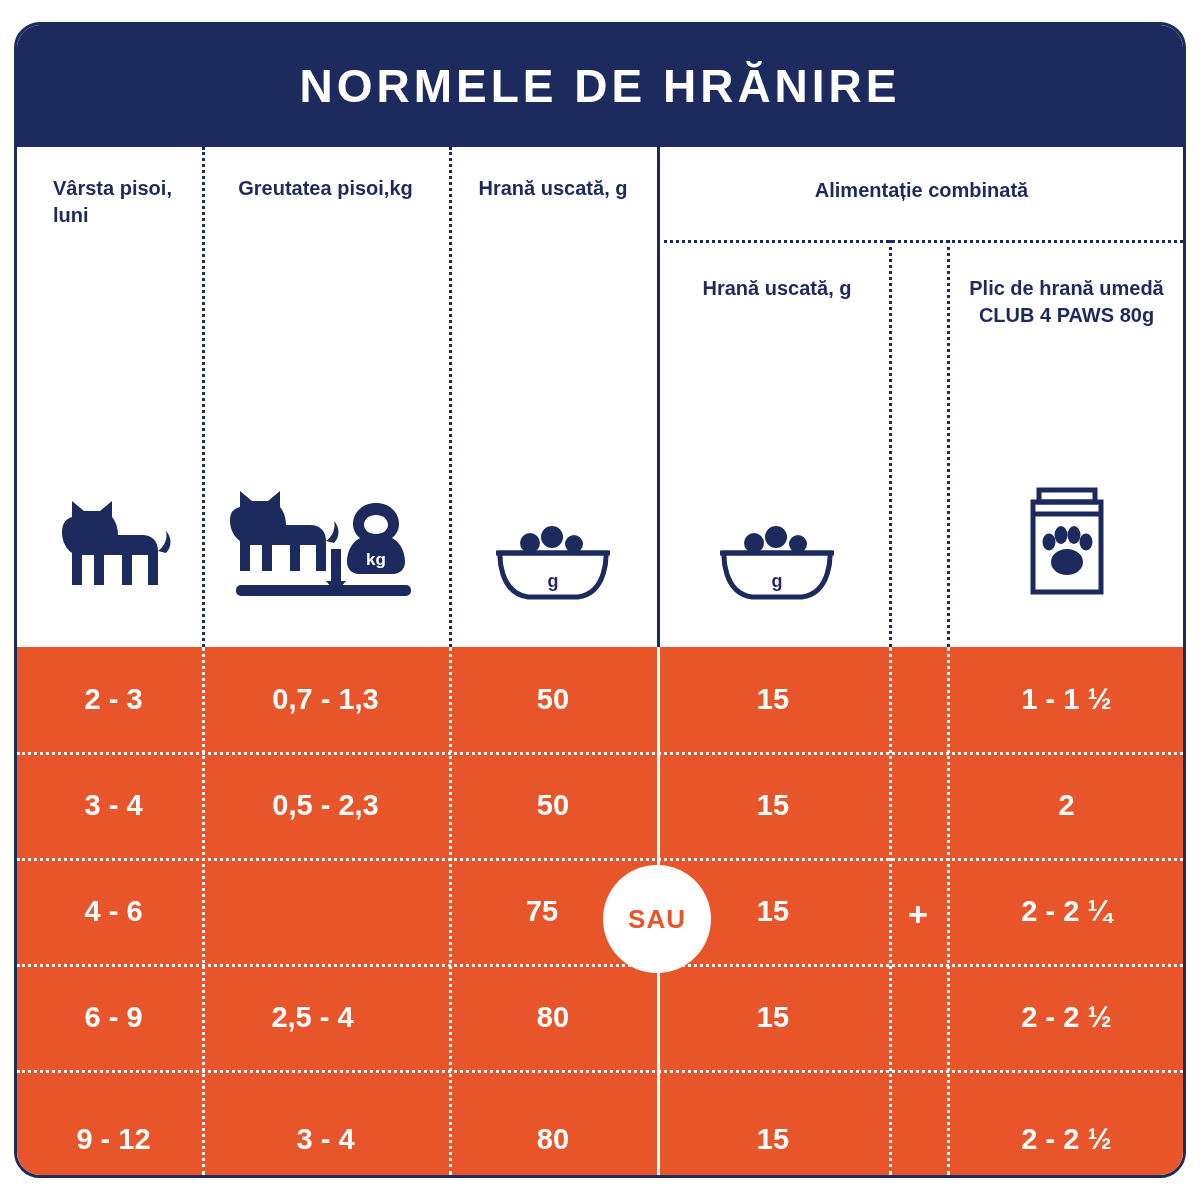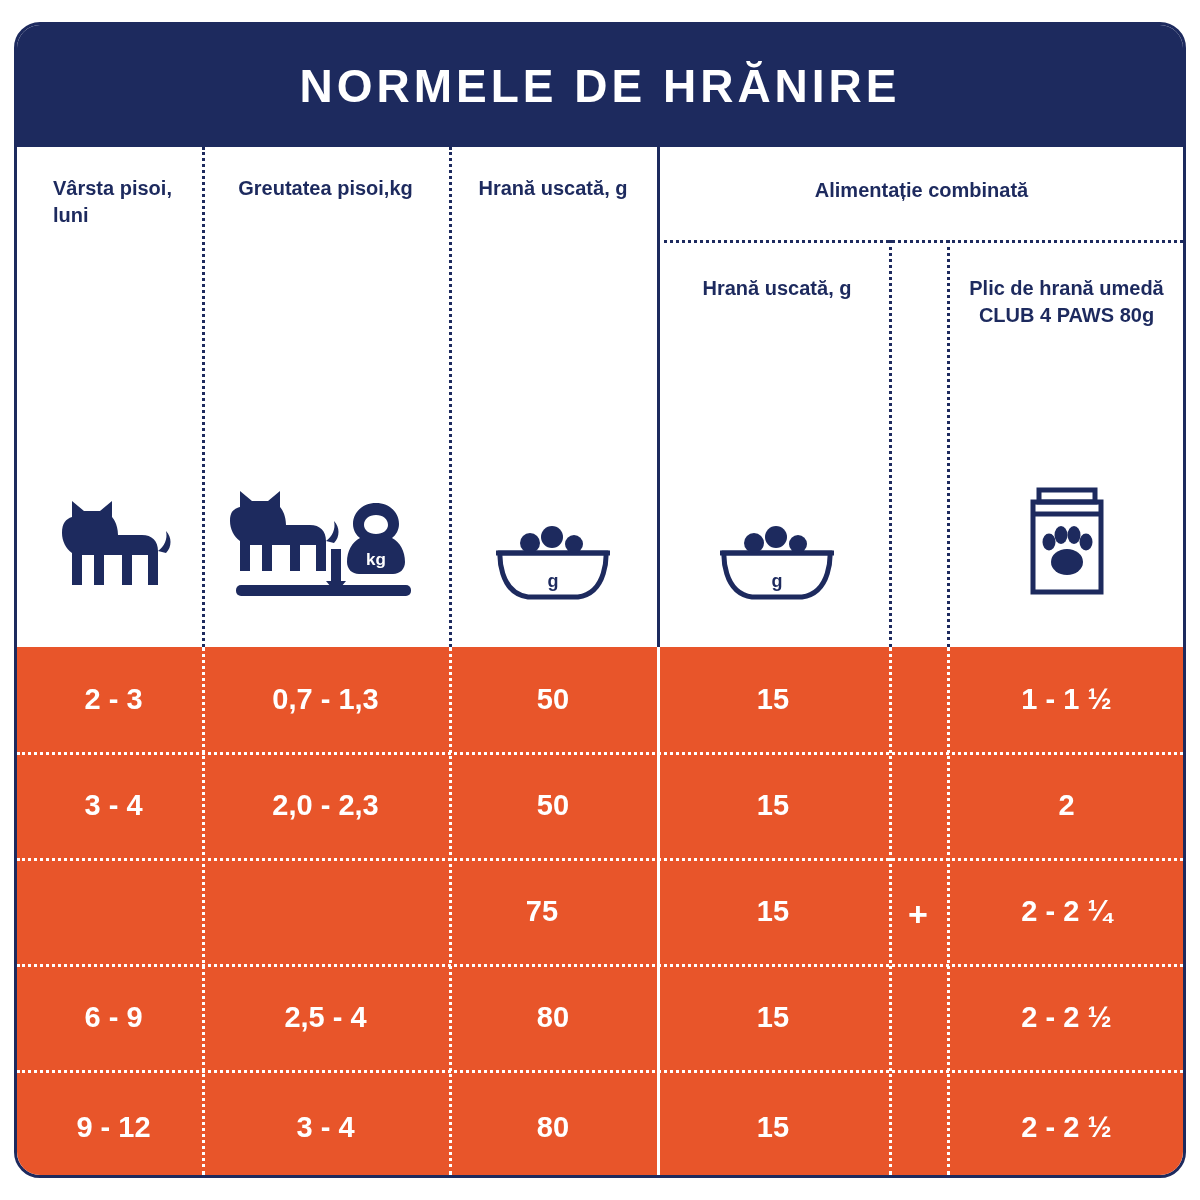--- a/index.html
+++ b/index.html
@@ -271,45 +271,47 @@
       <div class="drow" style="top:0;padding-left:30px;">
         <div class="dcell" style="left:8px;  width:177px;">2 - 3</div>
         <div class="dcell" style="left:185px;width:247px;">0,7 - 1,3</div>
         <div class="dcell" style="left:432px;width:208px;">50</div>
         <div class="dcell" style="left:640px;width:232px;">15</div>
         <div class="dcell" style="left:930px;width:239px;">1 - 1 ½</div>
       </div>
 
       <div class="drow" style="top:106px;">
         <div class="dcell" style="left:8px;  width:177px;">3 - 4</div>
-        <div class="dcell" style="left:185px;width:247px;">2,0 - 2,3</div>
+        <div class="dcell" style="left:185px;width:247px;">0,5 - 2,3</div>
         <div class="dcell" style="left:432px;width:208px;">50</div>
         <div class="dcell" style="left:640px;width:232px;">15</div>
         <div class="dcell" style="left:930px;width:239px;">2</div>
       </div>
 
       <div class="drow" style="top:212px;">
+        <div class="dcell" style="left:8px;  width:177px;">4 - 6</div>
         <div class="dcell" style="left:421px;width:208px;">75</div>
         <div class="dcell" style="left:640px;width:232px;">15</div>
         <div class="dcell" style="left:930px;width:239px;">2 - 2 ¼</div>
       </div>
 
       <div class="drow" style="top:318px;">
         <div class="dcell" style="left:8px;  width:177px;">6 - 9</div>
-        <div class="dcell" style="left:185px;width:247px;">2,5 - 4</div>
+        <div class="dcell" style="left:172px;width:247px;">2,5 - 4</div>
         <div class="dcell" style="left:432px;width:208px;">80</div>
         <div class="dcell" style="left:640px;width:232px;">15</div>
         <div class="dcell" style="left:930px;width:239px;">2 - 2 ½</div>
       </div>
 
-      <div class="drow" style="top:428px;">
+      <div class="drow" style="top:440px;">
         <div class="dcell" style="left:8px;  width:177px;">9 - 12</div>
         <div class="dcell" style="left:185px;width:247px;">3 - 4</div>
         <div class="dcell" style="left:432px;width:208px;">80</div>
         <div class="dcell" style="left:640px;width:232px;">15</div>
         <div class="dcell" style="left:930px;width:239px;">2 - 2 ½</div>
       </div>
 
       <div class="plus" style="left:872px; width:58px; top:248px;">+</div>
 
+      <div class="sau" style="left:586px; top:218px;">SAU</div>
     </div>
   </div>
 </div>
 
 </body></html>

